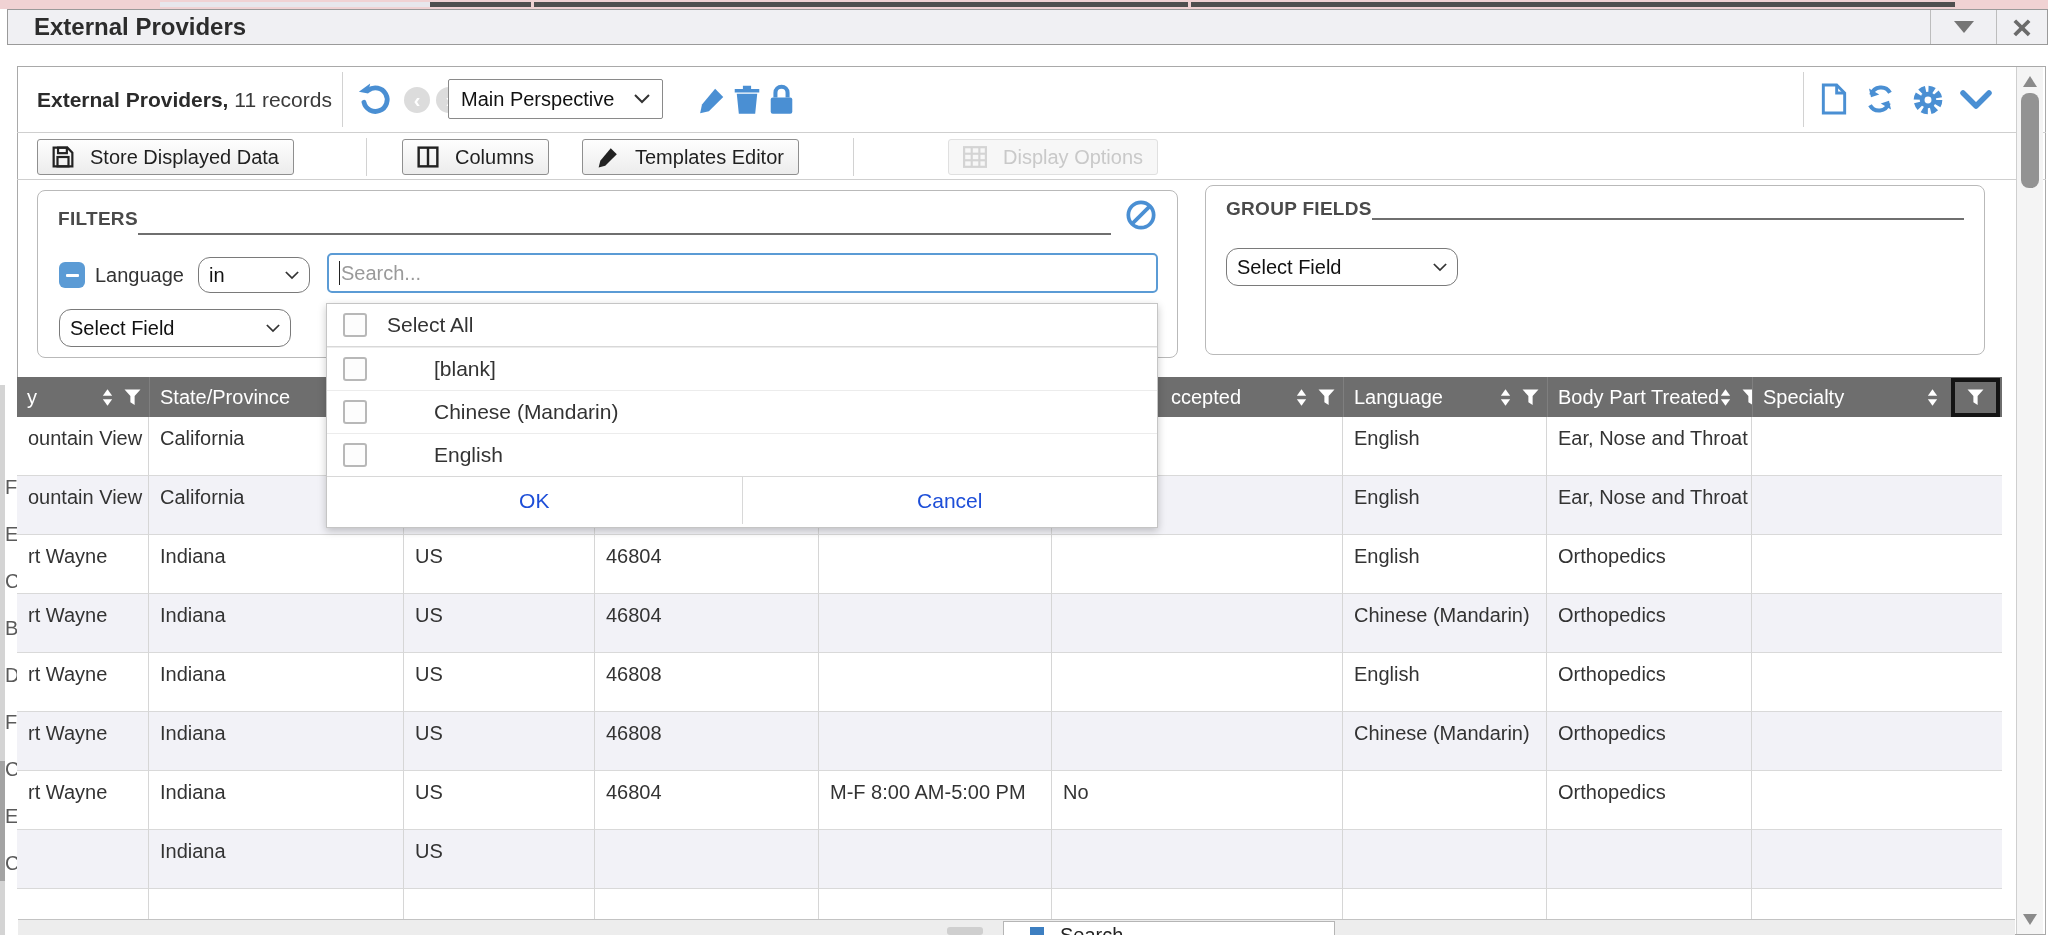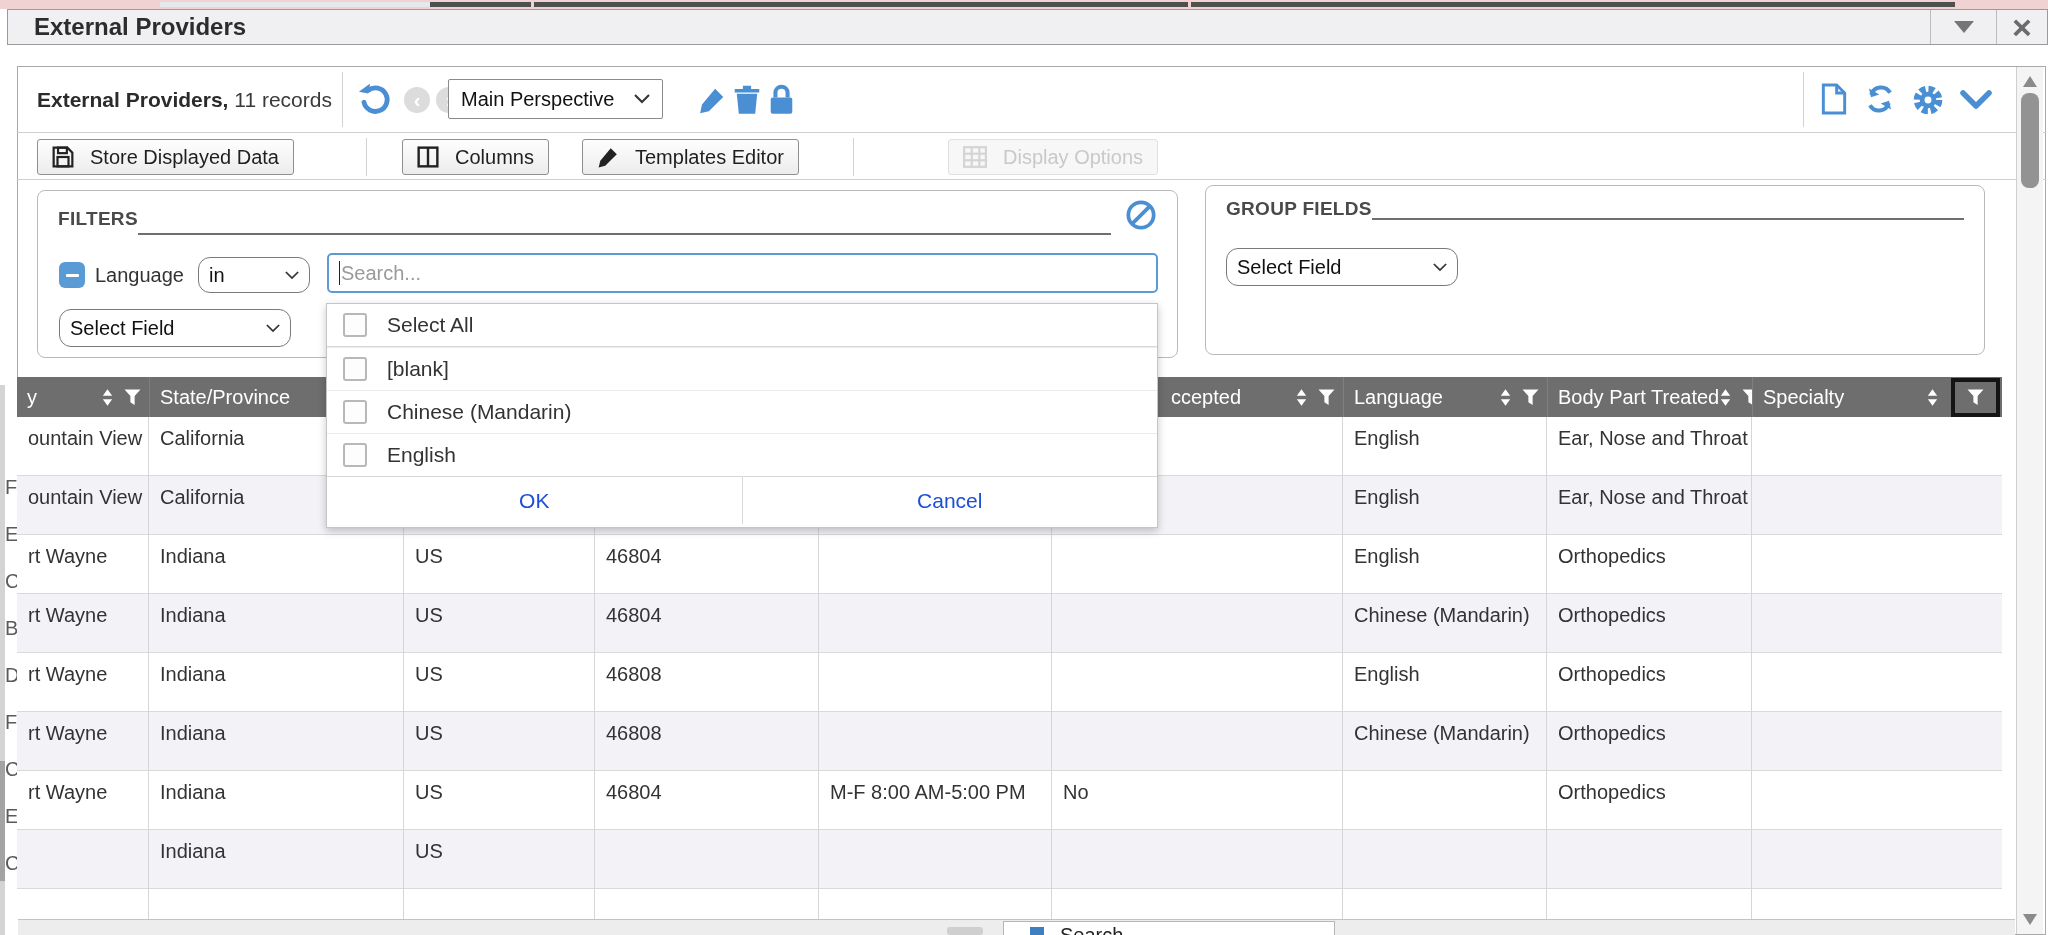--- a/index.html
+++ b/index.html
@@ -78,21 +78,21 @@
   .field-select{position:absolute;left:21px;top:118px;width:232px;height:38px;}
   .field-select .sel-arrow,.mini-select .sel-arrow{margin-left:auto;}
   .group-select{position:absolute;left:20px;top:62px;width:232px;height:38px;}
 
   .sel-arrow svg{display:block;}
 
   
   .dropdown{left:326px;top:303px;width:832px;height:225px;background:#fff;border:1px solid #c5c5c5;
             box-shadow:0 3px 8px rgba(0,0,0,.22);z-index:10;box-sizing:border-box;}
   .dd-item{height:43px;display:flex;align-items:center;padding-left:16px;cursor:pointer;box-sizing:border-box;}
-  .dd-item + .dd-item{border-top:1px solid #ececec;}
+  .dd-item + .dd-item{border-top:1px solid #ececec;gap:47px;}
   .dd-item.first{border-bottom:1px solid #d8d8d8;}
   .checkbox{width:20px;height:20px;border:2px solid #b8b8b8;border-radius:3px;background:#fdfdfd;}
   .dd-label{font-size:21px;color:#333;margin-left:20px;}
   .dd-footer{height:47px;display:flex;border-top:1px solid #d8d8d8;}
   .dd-btn{flex:1;display:flex;align-items:center;justify-content:center;font-size:21px;color:#1d4ed8;cursor:pointer;}
   .dd-btn.ok{border-right:1px solid #d8d8d8;}
 
   
   .tablewrap{left:17px;top:377px;width:1985px;height:558px;overflow:hidden;}
   .thead,.tbody{display:grid;grid-template-columns:132px 255px 191px 224px 233px 291px 204px 205px 250px;}

